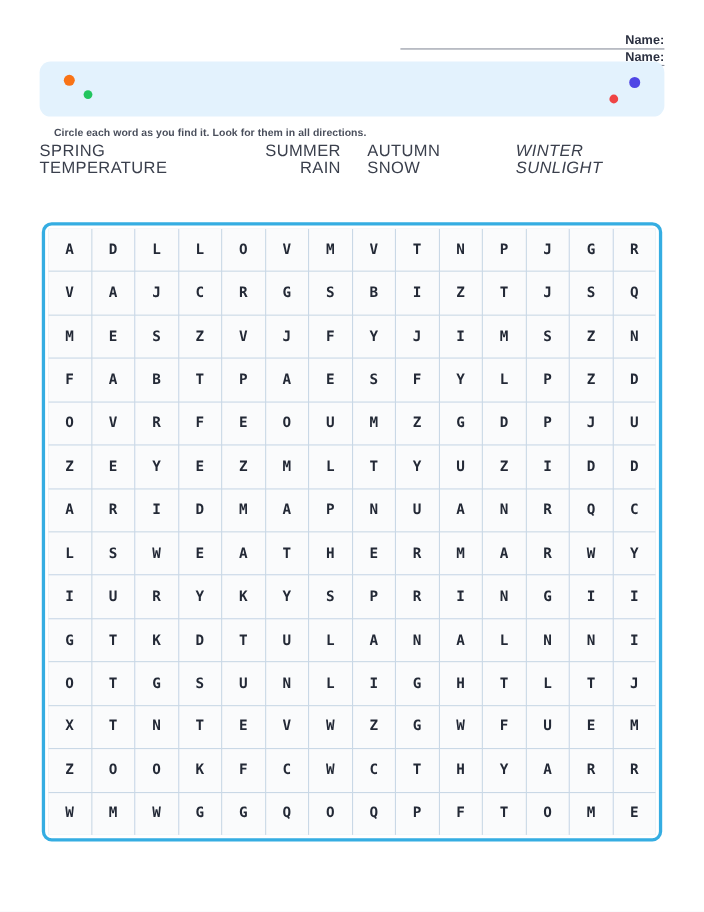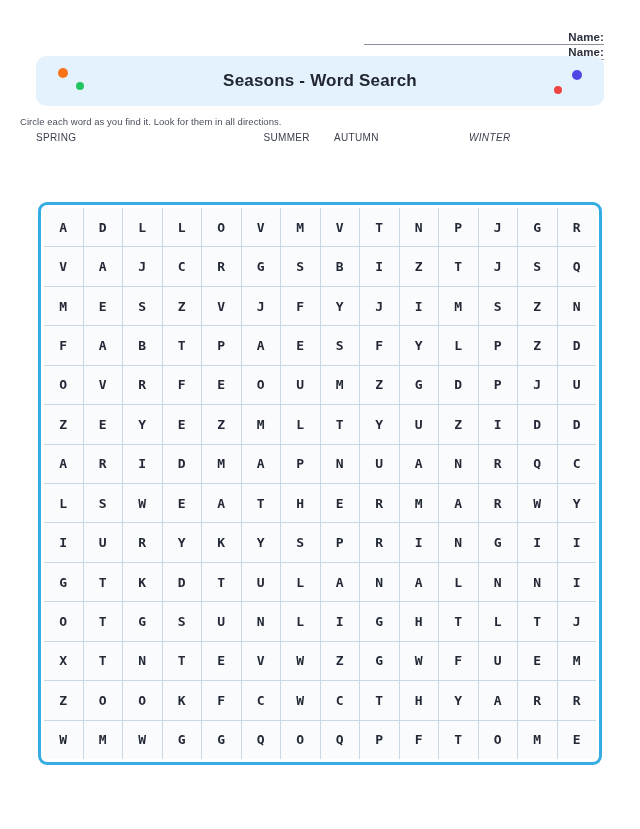--- a/index.html
+++ b/index.html
@@ -65,35 +65,36 @@
   }
   .dot { position:absolute; border-radius:50%; }
   .dot.orange { width:10px; height:10px; left:22px;  top:12px; background:#f97316; }
   .dot.green  { width:8px;  height:8px;  left:40px;  top:26px; background:#22c55e; }
   .dot.blue   { width:10px; height:10px; right:22px; top:14px; background:#4f46e5; }
   .dot.red    { width:8px;  height:8px;  right:42px; top:30px; background:#ef4444; }
 
   
   .instructions {
     position:absolute;
-    left:20px;
+    left:49px;
     top:116px;
     font-size:9.5px;
     color:#4a4f5c;
     letter-spacing:.05px;
+    font-weight:bold;
   }
   .wordlist {
     position:absolute;
     left:36px;
     top:130px;
     width:568px;
   }
   .word-row { display:flex; height:15px; }
   .word-cell {
-    font-size:10px;
+    font-size:15px;
     color:#3a3f4c;
     letter-spacing:.35px;
     line-height:15px;
     white-space:nowrap;
   }
   .word-cell.c0 { width:144px; }
   .word-cell.c1 { width:140px;text-align:right; }
   .word-cell.c2 { width:140px;margin-left:24px; }
   .word-cell.c3 { width:140px;font-style:italic; }
 
@@ -140,32 +141,37 @@
   <span class="nd-spacer"></span>
   <span class="nd-label">Name:</span>
   <span class="nd-rule date"></span>
 </div>
 
 <div class="banner">
   <span class="dot orange"></span>
   <span class="dot green"></span>
   <span class="dot blue"></span>
   <span class="dot red"></span>
-  <h1 class="banner-title">Seasons - Word Search</h1>
 </div>
 
 <div class="instructions">Circle each word as you find it. Look for them in all directions.</div>
 
 <div class="wordlist">
     <div class="word-row">
       <span class="word-cell c0">SPRING</span>
       <span class="word-cell c1">SUMMER</span>
       <span class="word-cell c2">AUTUMN</span>
       <span class="word-cell c3">WINTER</span>
     </div>
+    <div class="word-row">
+      <span class="word-cell c0">TEMPERATURE</span>
+      <span class="word-cell c1">RAIN</span>
+      <span class="word-cell c2">SNOW</span>
+      <span class="word-cell c3">SUNLIGHT</span>
+    </div>
   </div>
 
 <div class="grid-wrap">
   <div class="grid">
       <div class="cell">A</div>
       <div class="cell">D</div>
       <div class="cell">L</div>
       <div class="cell">L</div>
       <div class="cell">O</div>
       <div class="cell">V</div>

